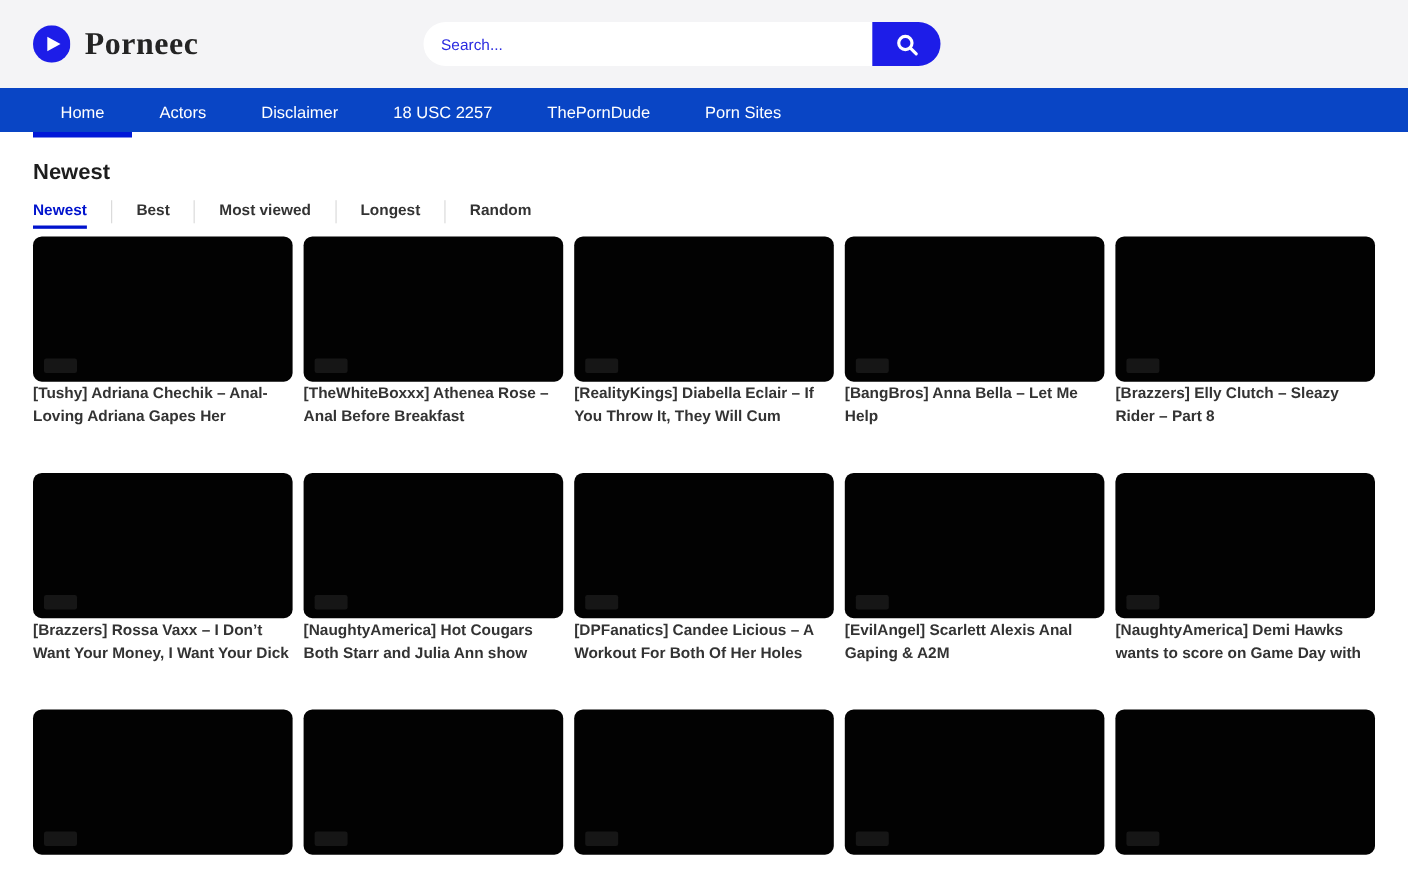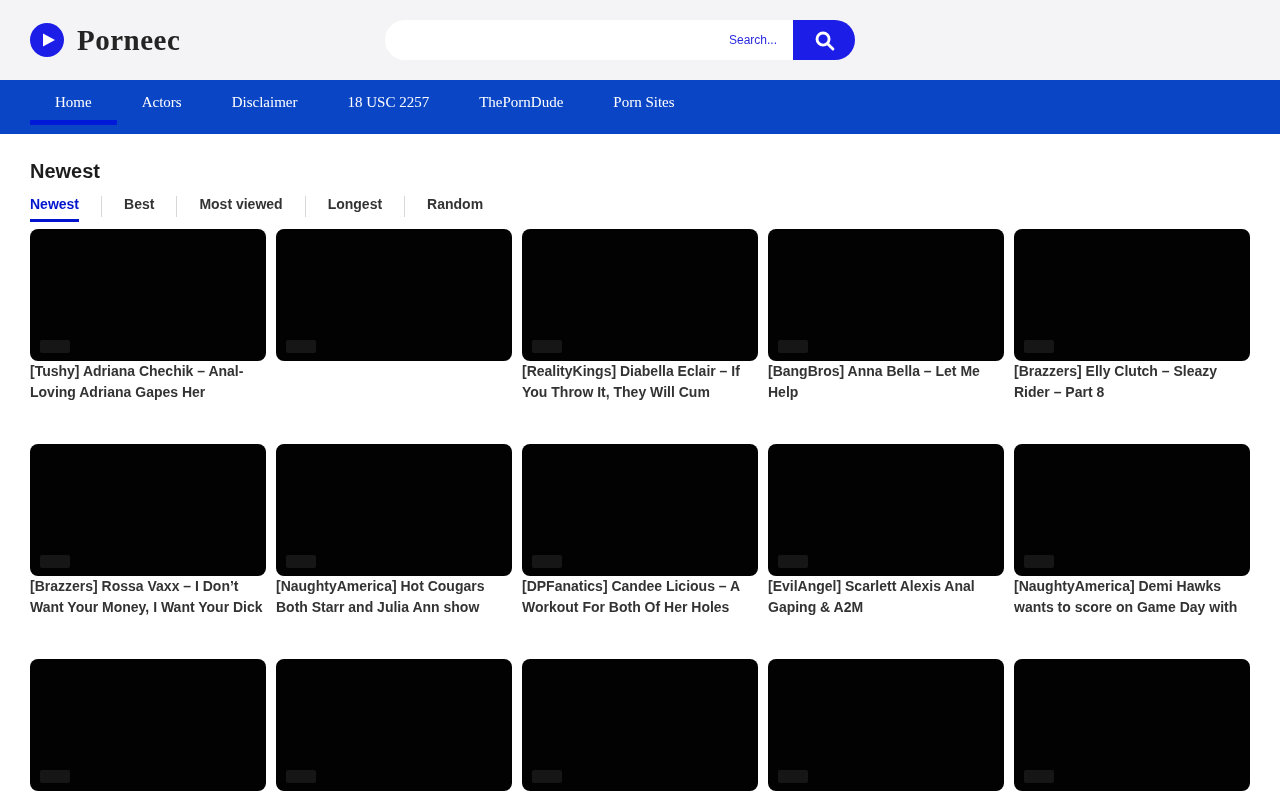--- a/index.html
+++ b/index.html
@@ -18,29 +18,29 @@
   body{font-family:"Liberation Sans","DejaVu Sans",sans-serif;background:#ffffff;}
 
   
   .site-header{position:relative;height:80px;background:var(--header-bg);}
   .logo{position:absolute;left:30px;top:50%;transform:translateY(-50%);
         display:flex;align-items:center;gap:13px;cursor:pointer;text-decoration:none;}
   .brand{font-family:"Liberation Serif","DejaVu Serif",serif;font-weight:700;
          font-size:29px;color:#242424;letter-spacing:.5px;}
   .search-form{position:absolute;left:385px;top:20px;display:flex;height:40px;width:470px;}
   .search-input{flex:1;border:none;outline:none;height:40px;background:#ffffff;
-                border-radius:20px 0 0 20px;padding:0 16px;font-size:12px;
-                color:var(--search-text);font-family:inherit;text-align:right;}
+                border-radius:20px 0 0 20px;padding:0 16px;font-size:14px;
+                color:var(--search-text);font-family:inherit;}
   .search-input::placeholder{color:var(--search-text);opacity:1;}
   .search-button{width:62px;height:40px;border:none;background:var(--accent);
                  border-radius:0 20px 20px 0;display:flex;align-items:center;
                  justify-content:center;cursor:pointer;}
 
   
-  .main-nav{height:54px;background:var(--nav-bg);font-family:Liberation Serif, serif;}
+  .main-nav{height:40px;background:var(--nav-bg);}
   .main-nav ul{list-style:none;display:flex;padding-left:30px;height:45px;}
   .nav-item{position:relative;height:45px;display:flex;align-items:center;
             padding:0 25px;color:#ffffff;font-size:15px;cursor:pointer;}
   .nav-item.active::after{content:"";position:absolute;left:0;right:0;bottom:0;
             height:5px;background:var(--nav-underline);}
 
   
   main{margin:0 30px;}
   .page-title{font-size:20px;font-weight:700;color:var(--text-dark);margin-top:26px;}
   .tabs{display:flex;align-items:flex-start;margin-top:13px;}
@@ -127,20 +127,21 @@
     <div class="video-thumb">
       <div class="duration-badge"></div>
     </div>
     <div class="video-title">[Tushy] Adriana Chechik – Anal-Loving Adriana Gapes Her</div>
   </div>
 
   <div class="video-card">
     <div class="video-thumb">
       <div class="duration-badge"></div>
     </div>
+    <div class="video-title">[TheWhiteBoxxx] Athenea Rose – Anal Before Breakfast</div>
   </div>
 
   <div class="video-card">
     <div class="video-thumb">
       <div class="duration-badge"></div>
     </div>
     <div class="video-title">[RealityKings] Diabella Eclair – If You Throw It, They Will Cum</div>
   </div>
 
   <div class="video-card">

